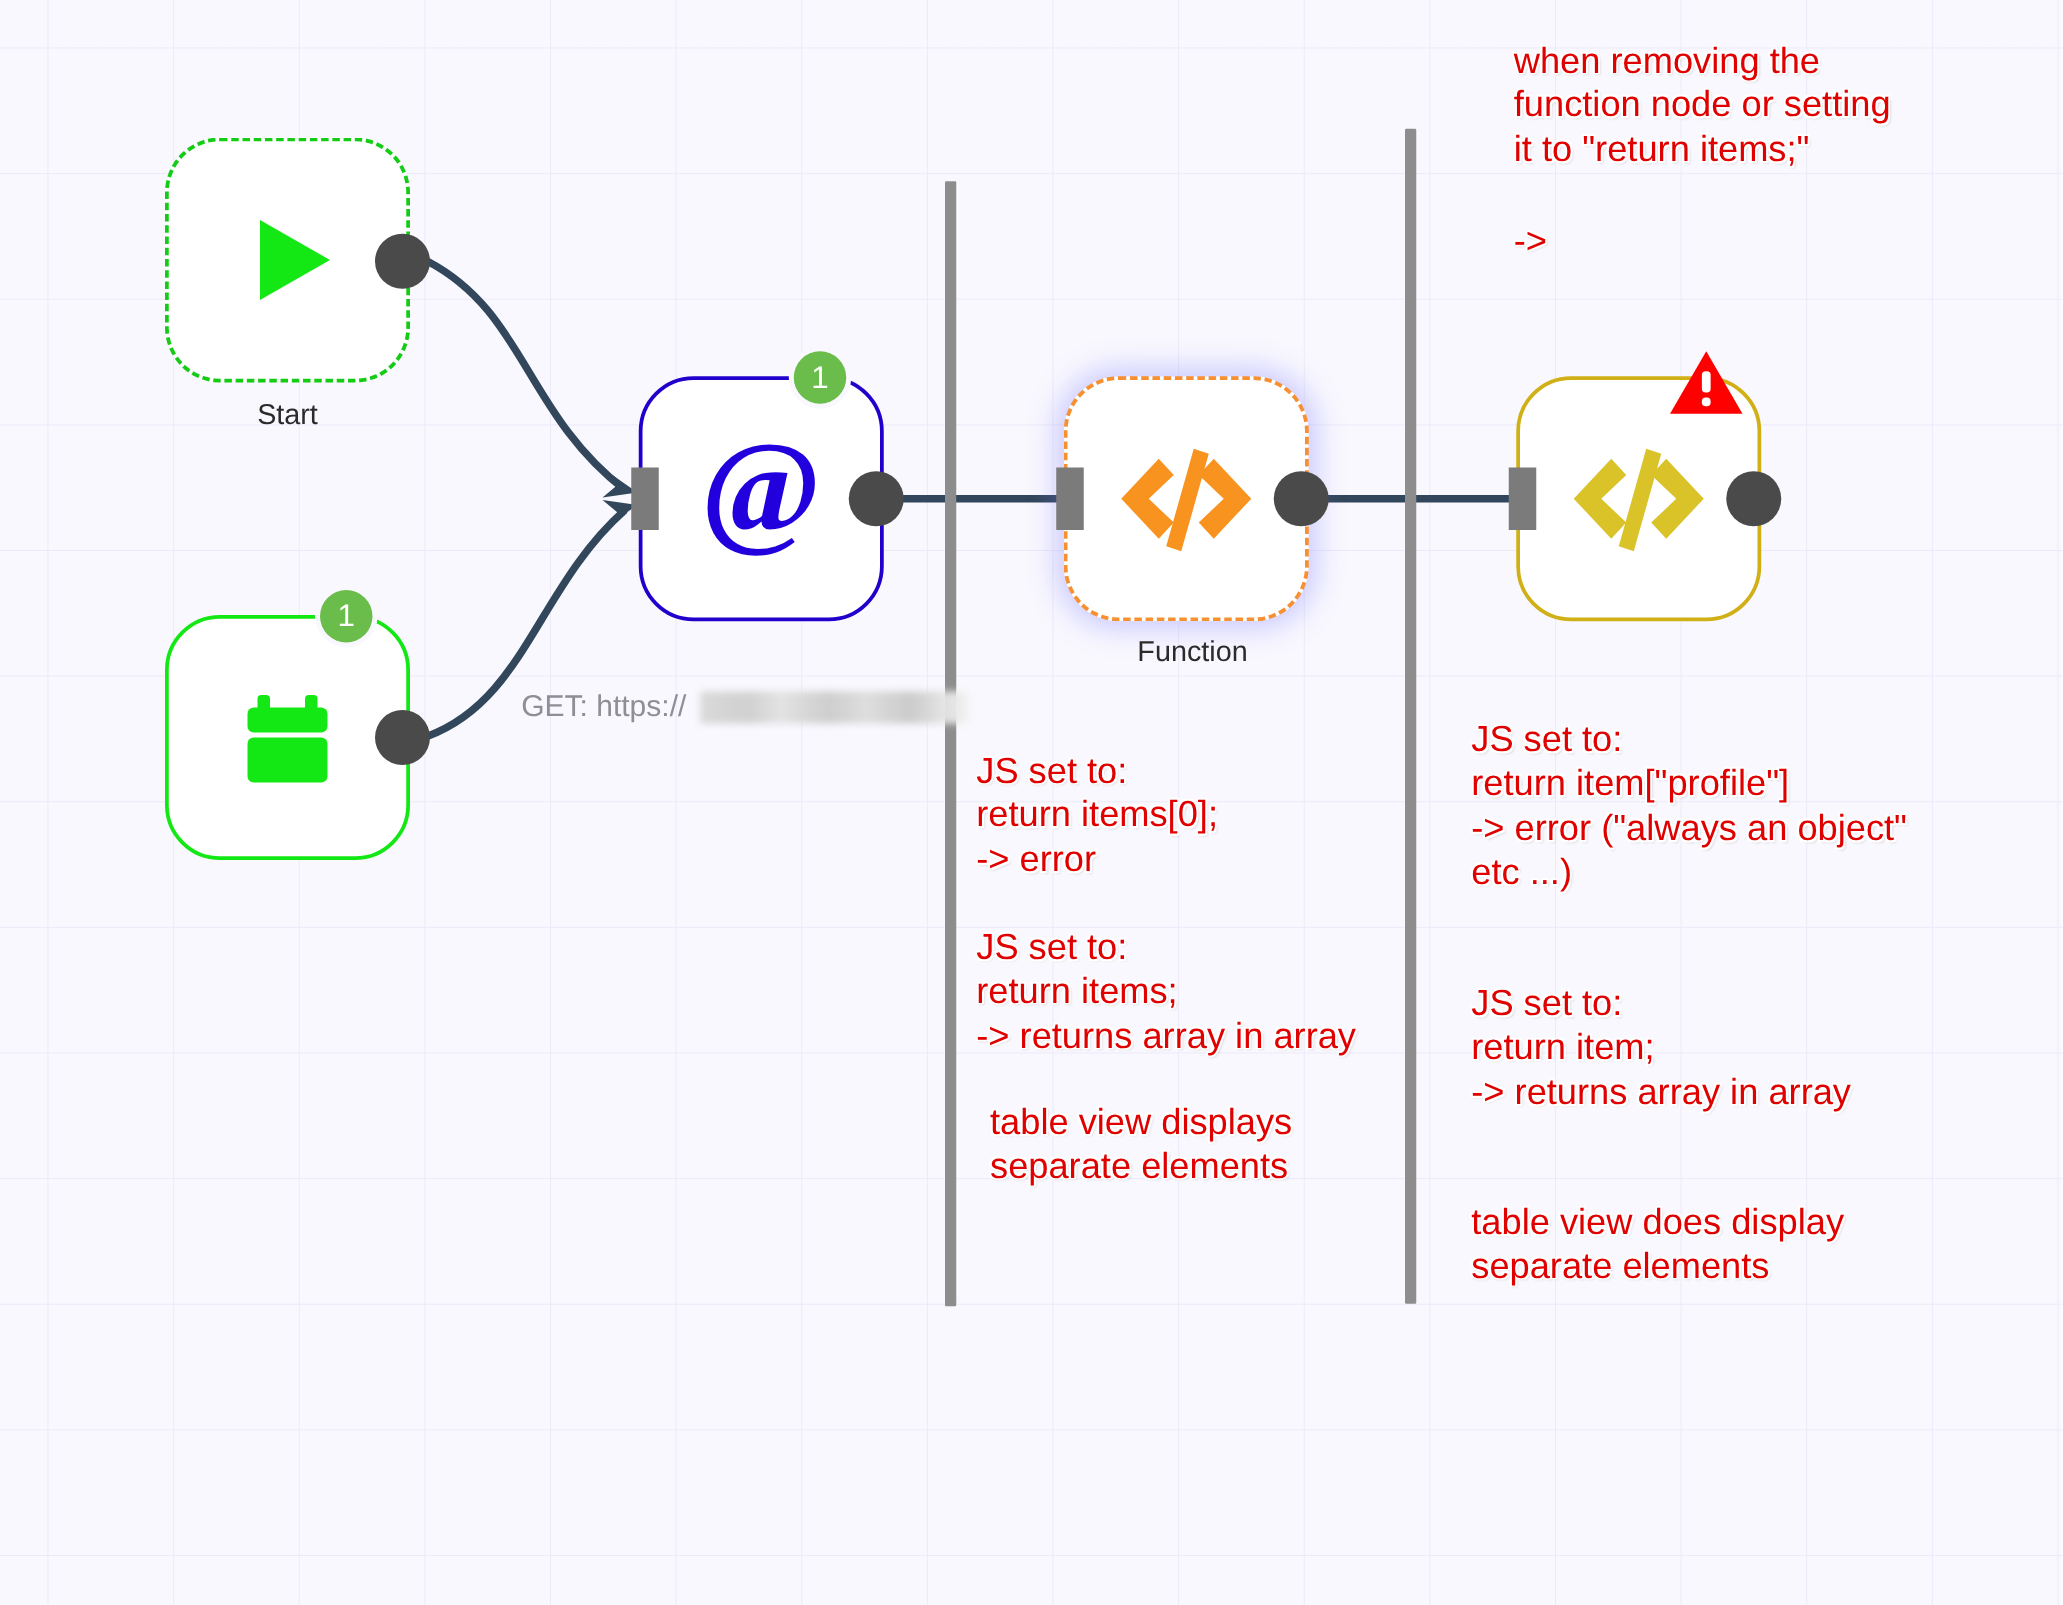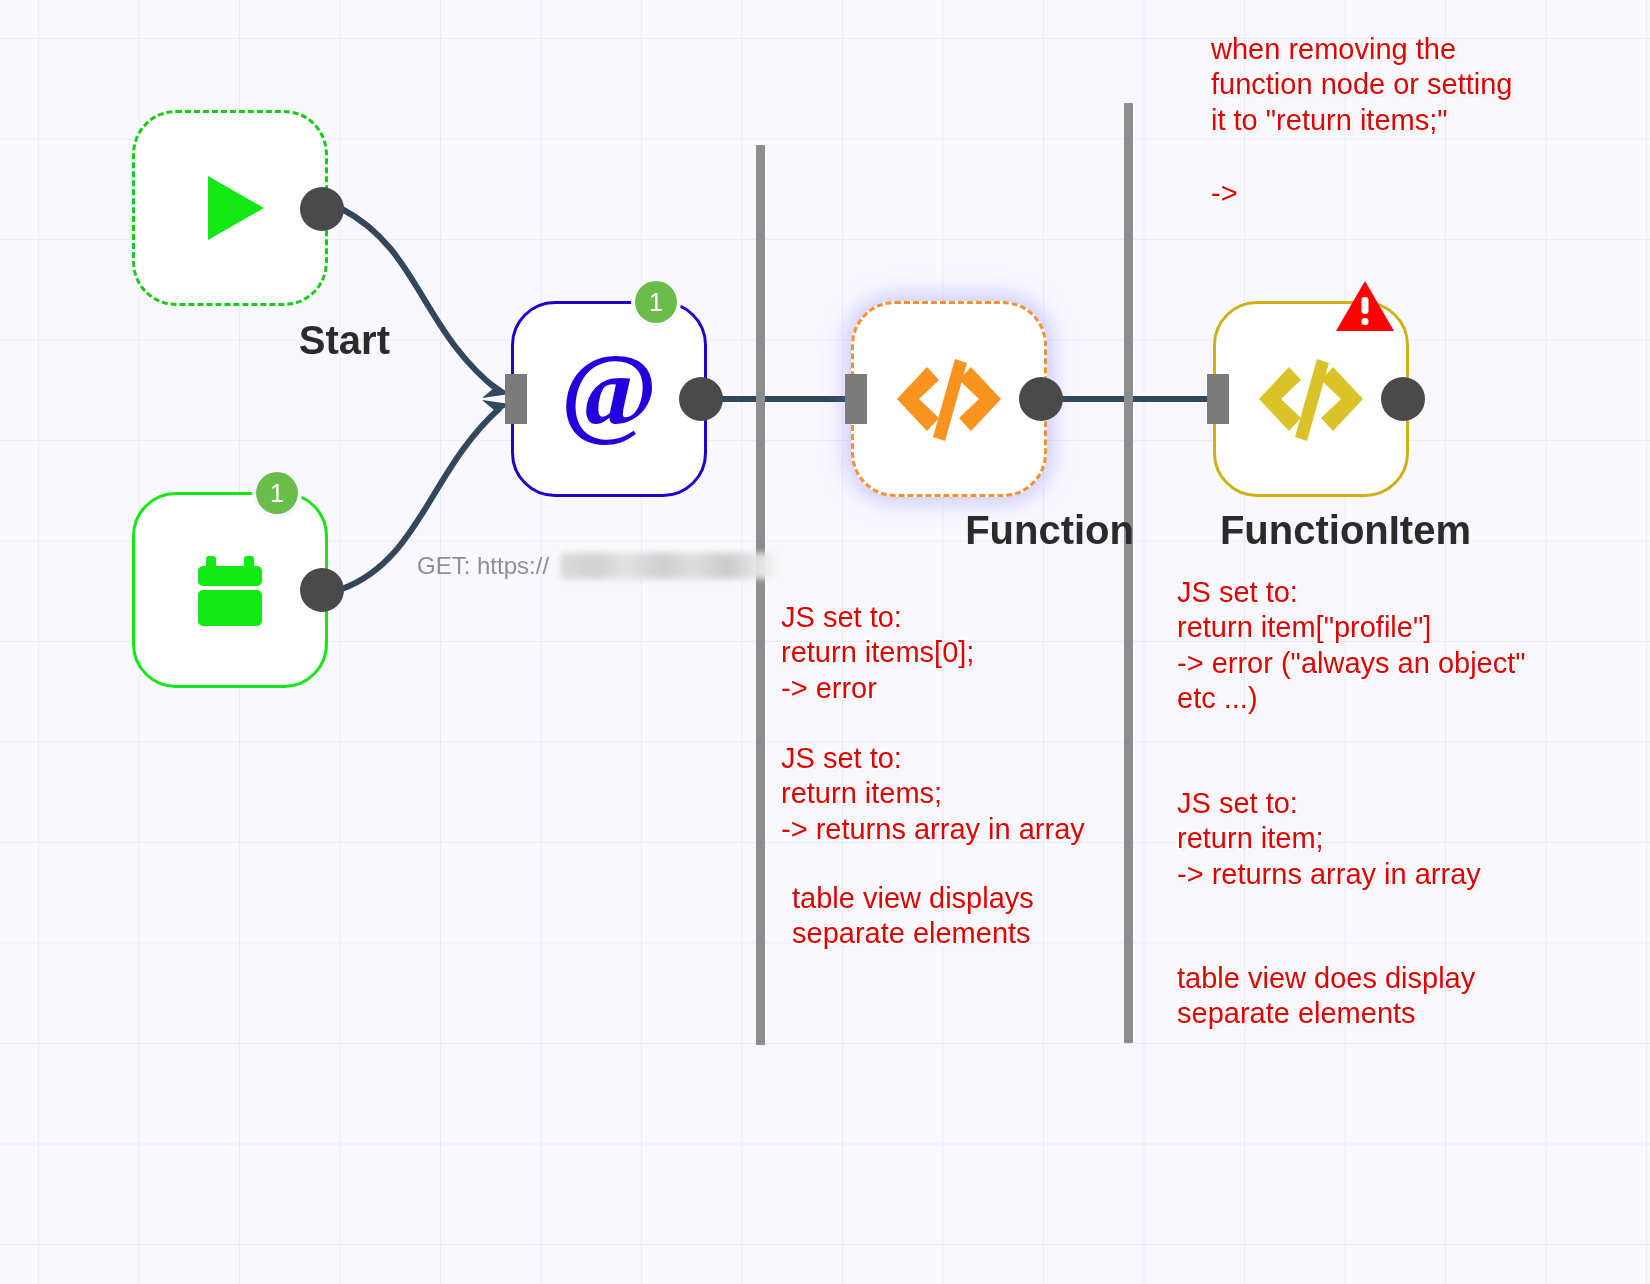--- a/index.html
+++ b/index.html
@@ -53,25 +53,24 @@
     position: absolute;
     inset: 0;
     display: flex;
     align-items: center;
     justify-content: center;
   }
 
   .node-label {
     position: absolute;
     width: 320px;
-    text-align: right;
-    font-size: 40px;
+    text-align: center;
+    font-size: 23px;
     color: #2b2b2b;
     font-family: "Liberation Sans", sans-serif;
-    font-weight: bold;
   }
   .node-sublabel {
     position: absolute;
     width: 420px;
     text-align: center;
     font-size: 24px;
     color: #8e8e94;
     white-space: nowrap;
   }
 
@@ -221,41 +220,40 @@
     <div class="node-inner">
       <svg width="112" height="96" viewBox="0 0 112 96">
         <path d="M 34 16 L 46 29 L 26 48 L 46 67 L 34 80 L 4 48 Z" fill="#f7931e"></path>
         <path d="M 78 16 L 66 29 L 86 48 L 66 67 L 78 80 L 108 48 Z" fill="#f7931e"></path>
         <path d="M 62 8 L 74 12 L 52 90 L 40 86 Z" fill="#f7931e"></path>
       </svg>
     </div>
   </div>
   <div class="in-rect" style="left:845px; top:374px;"></div>
   <div class="out-dot" style="left:1019px; top:377px;"></div>
-  <div class="node-label" style="left:814px; top:508px;">Function</div>
+  <div class="node-label" style="left:794px; top:508px;">Function</div>
 
   <div class="node functionitem-node" style="left:1213px; top:301px;">
     <div class="node-inner">
       <svg width="112" height="96" viewBox="0 0 112 96">
         <path d="M 34 16 L 46 29 L 26 48 L 46 67 L 34 80 L 4 48 Z" fill="#d9c328"></path>
         <path d="M 78 16 L 66 29 L 86 48 L 66 67 L 78 80 L 108 48 Z" fill="#d9c328"></path>
         <path d="M 62 8 L 74 12 L 52 90 L 40 86 Z" fill="#d9c328"></path>
       </svg>
     </div>
   </div>
   <div class="warn-icon" style="left:1334px; top:279px;">
     <svg width="62" height="56" viewBox="0 0 62 56">
       <path d="M 31 2 L 60 52 L 2 52 Z" fill="#ff0000"></path>
       <rect x="27.5" y="18" width="7" height="17" rx="3" fill="#ffffff"></rect>
       <rect x="27.5" y="39" width="7" height="7" rx="3" fill="#ffffff"></rect>
     </svg>
   </div>
   <div class="in-rect" style="left:1207px; top:374px;"></div>
   <div class="out-dot" style="left:1381px; top:377px;"></div>
-  <div class="node-label" style="left:1151px; top:508px;">FunctionItem</div>
 
   <div class="annot" style="left:1211px; top:32px; width:330px;">when removing the
 function node or setting
 it to "return items;"</div>
   <div class="annot" style="left:1211px; top:176px;">-&gt;</div>
 
   <div class="annot" style="left:781px; top:600px; width:330px;">JS set to:
 return items[0];
 -&gt; error</div>
   <div class="annot" style="left:781px; top:741px; width:340px;">JS set to:

